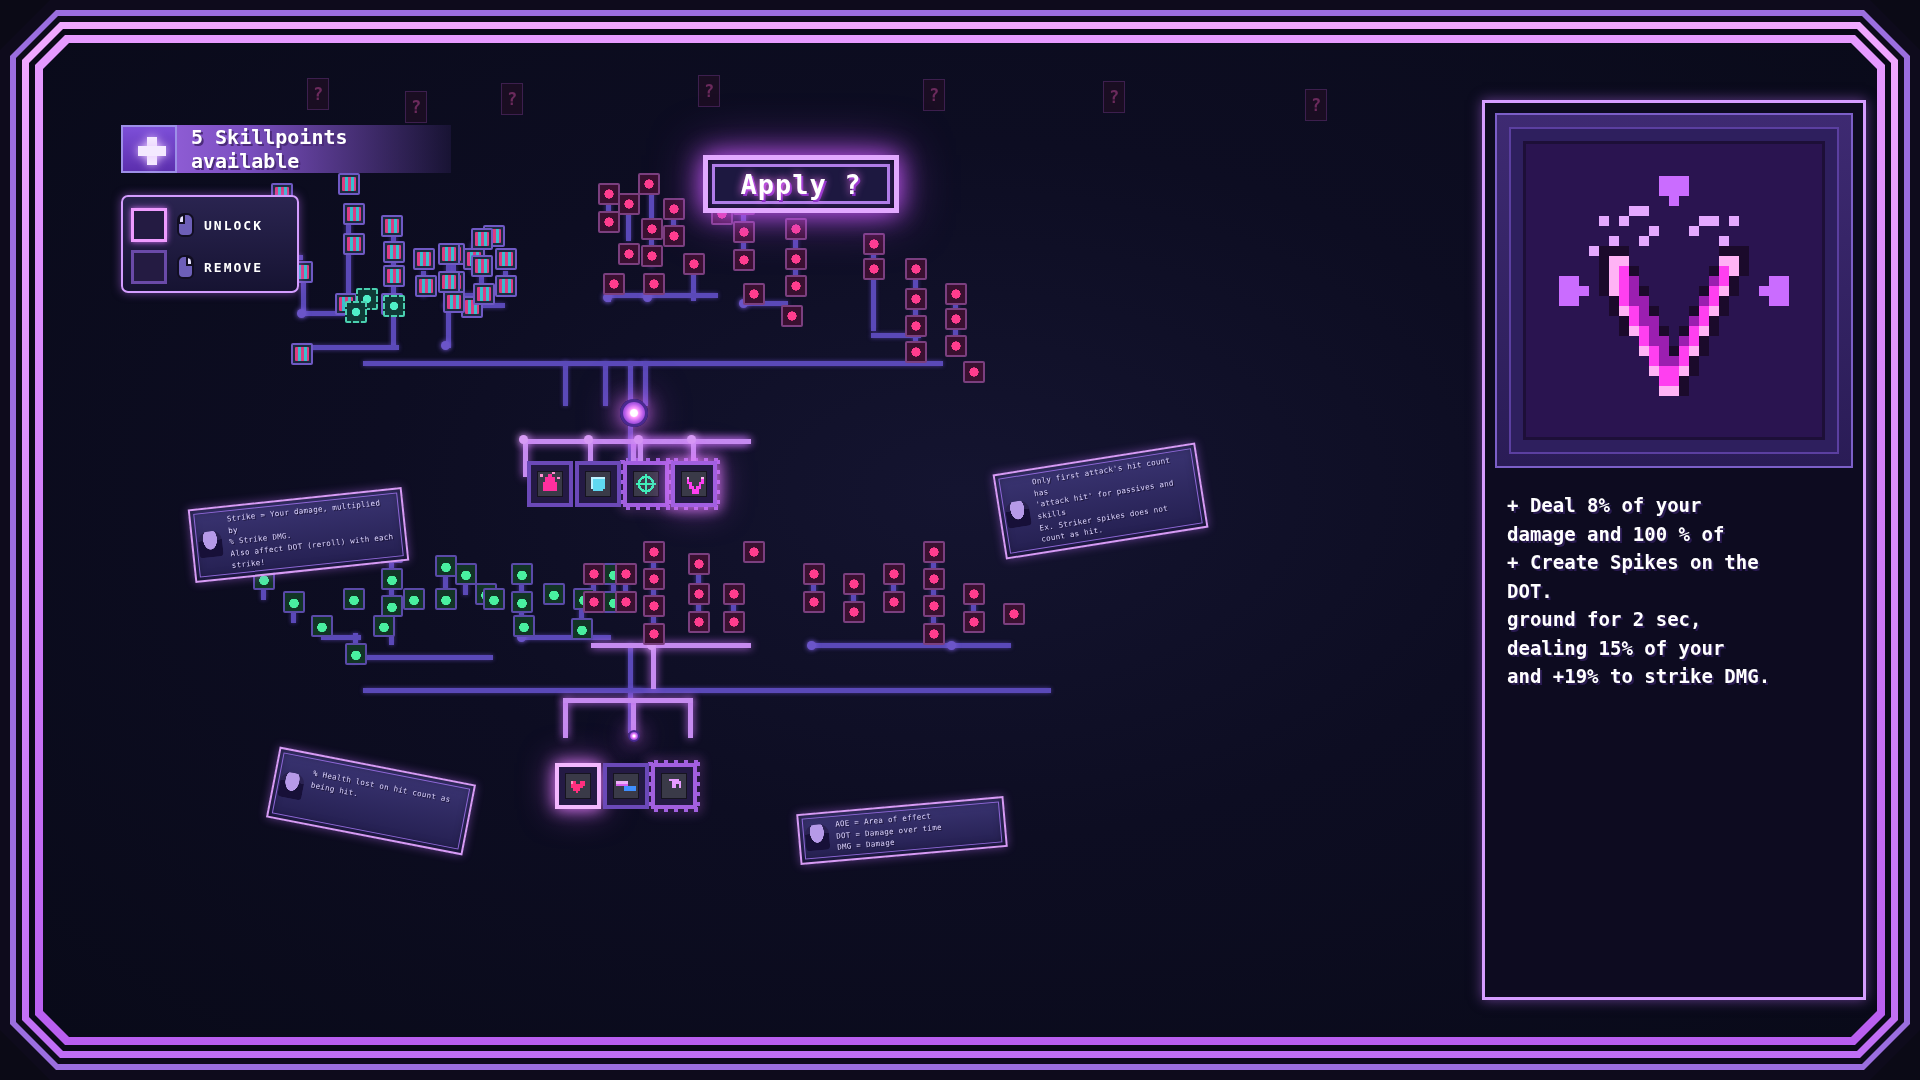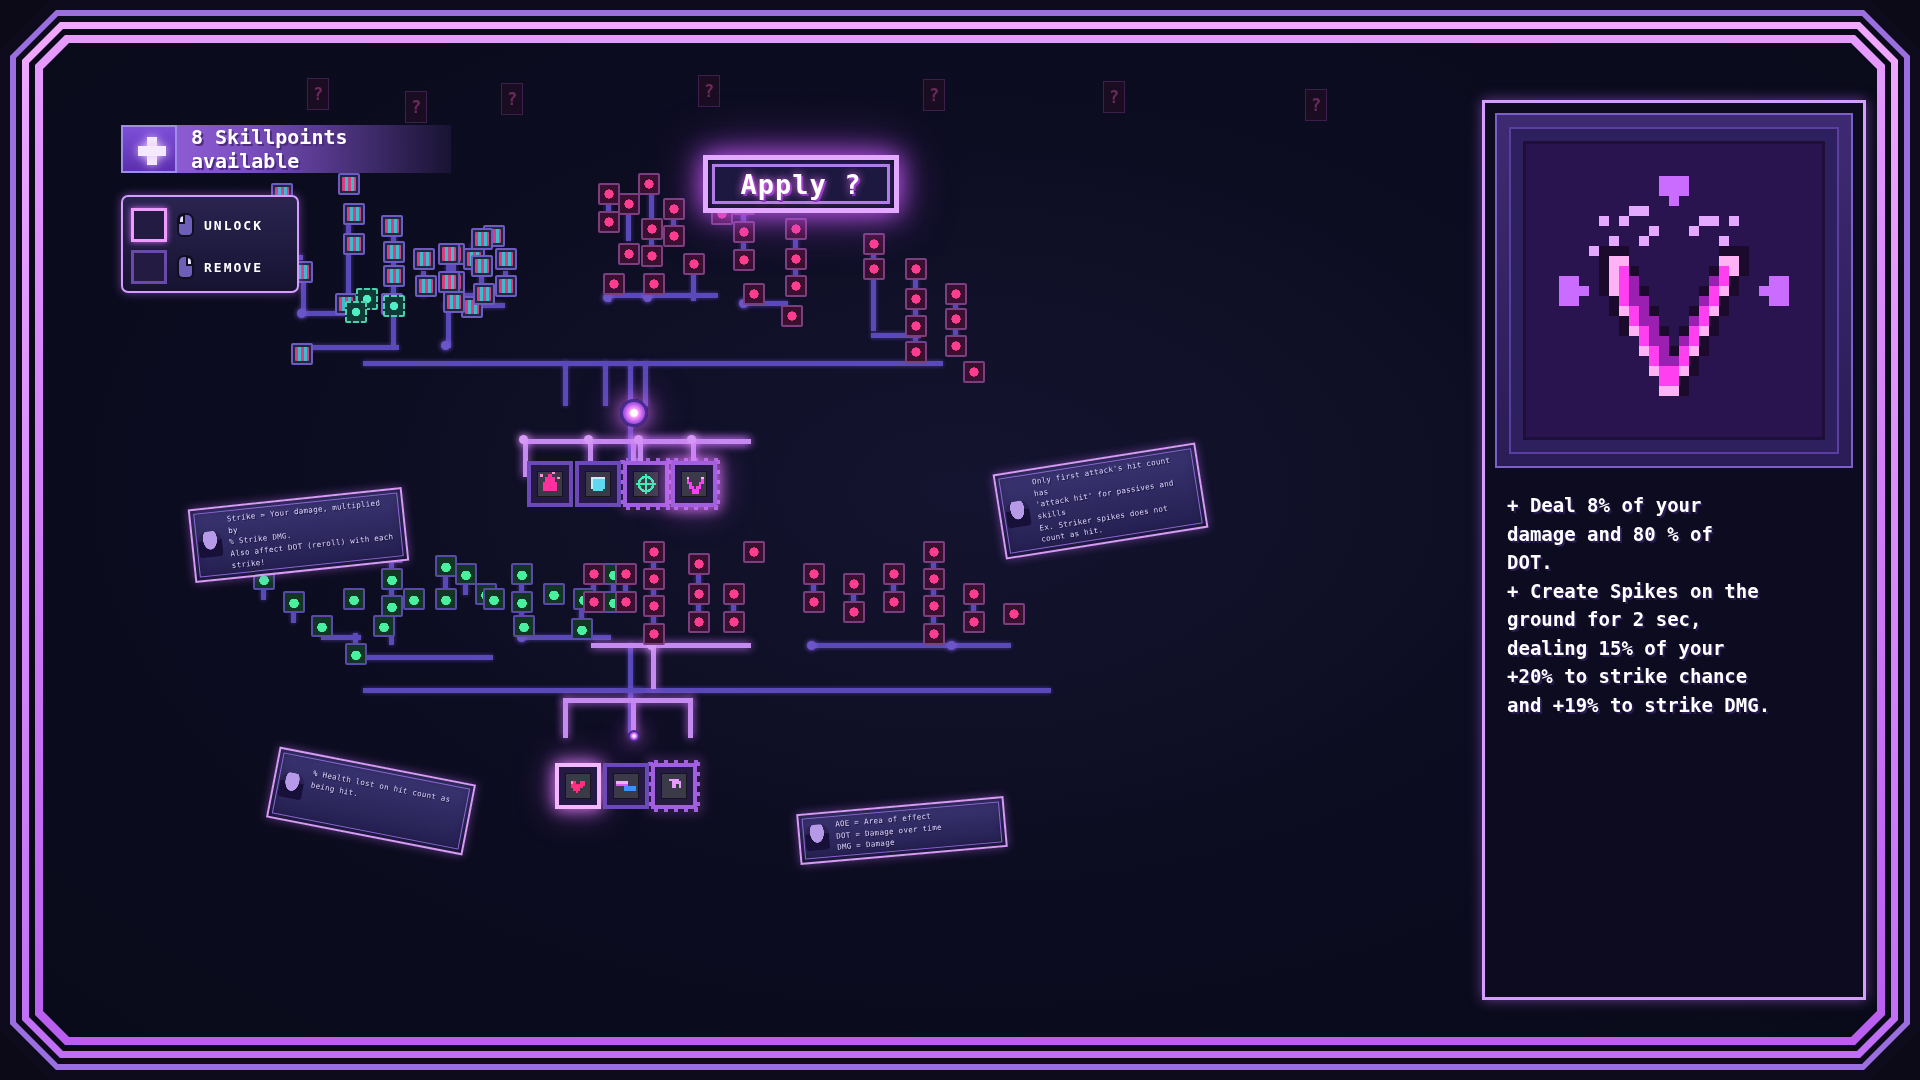--- a/index.html
+++ b/index.html
@@ -933,21 +933,21 @@
             <div class="core" style="display: flex; align-items: center; justify-content: center;">
               <svg width="26" height="26" viewBox="0 0 10 10" shape-rendering="crispEdges">
                 <path fill="#e79bff" d="M3 2h4v1h1v3H7V4H6v2H4V3H3z"></path>
               </svg>
             </div>
           </div>
         </div>
 
       <div class="sp-bar">
         <div class="sp-icon"></div>
-        <div class="sp-text">8 Skillpoints available</div>
+        <div class="sp-text">5 Skillpoints available</div>
       </div>
 
       <div class="legend">
         <div class="legend-row">
           <div class="lg-box a"></div>
           <div class="mouse left">
               <div class="btn"></div>
             </div>
           <div class="lg-label">UNLOCK</div>
         </div>
@@ -1032,23 +1032,22 @@
 
           <path fill="#ffb3f5" d="M6 9h2v2h1v2h1v2h1v2h1v2h1v-2h1v-2h1v-2h1v-2h1V9h2v2h-1v2h-1v2h-1v2h-1v2h-1v2h-1v2h-2v-2h-1v-2H9v-2H8v-2H7v-2H6z"></path>
 
           <path fill="#ff3ff0" d="M7 10h1v2h1v2h1v2h1v2h1v2h1v-2h1v-2h1v-2h1v-2h1v-2h1v2h-1v2h-1v2h-1v2h-1v2h-1v2h-2v-2h-1v-2H9v-2H8v-2H7z"></path>
 
           <path fill="#9b1fb0" d="M8 11h1v2h1v2h1v2h1v2h1v-2h1v-2h1v-2h1v-2h1v1h-1v2h-1v2h-1v2h-1v2h-2v-2h-1v-2H9v-2H8z"></path>
         </svg>
       </div>
       <div class="rp-desc">
         <div>+ Deal 8% of your</div>
-        <div>damage and 80 % of</div>
+        <div>damage and 100 % of</div>
+        <div>+ Create Spikes on the</div>
         <div>DOT.</div>
-        <div>+ Create Spikes on the</div>
         <div>ground for 2 sec,</div>
         <div>dealing 15% of your</div>
-        <div>+20% to strike chance</div>
         <div>and +19% to strike DMG.</div>
       </div>
     </div>
   </div>
 </div>
 
 </body></html>

